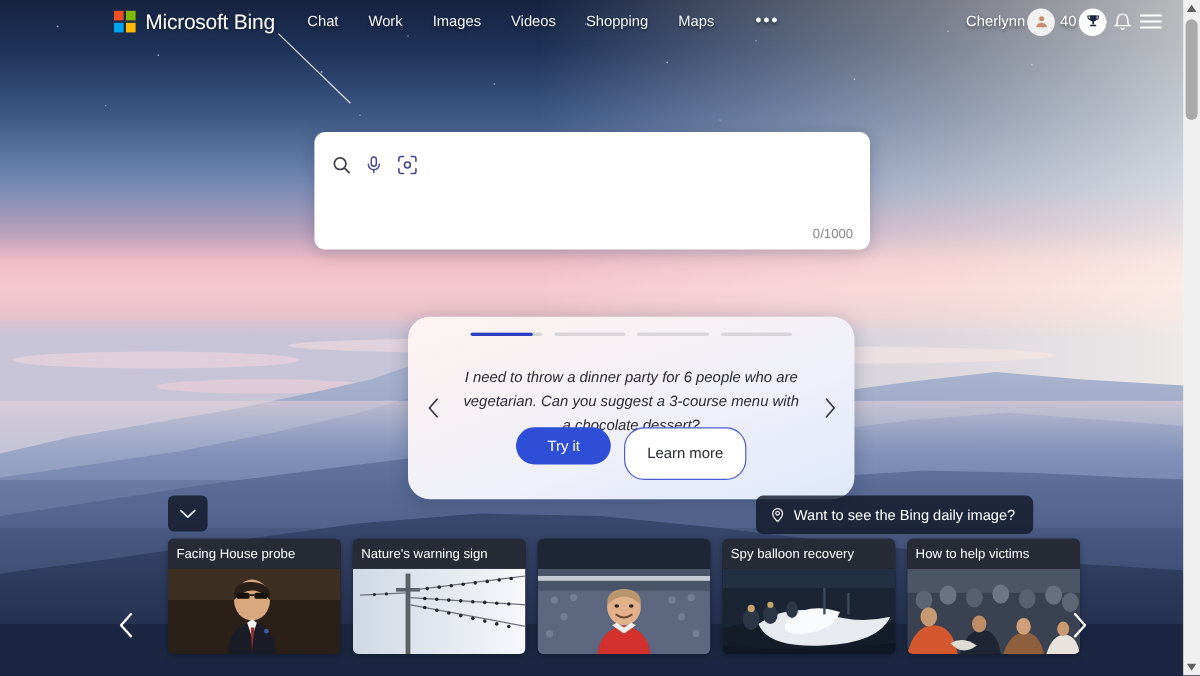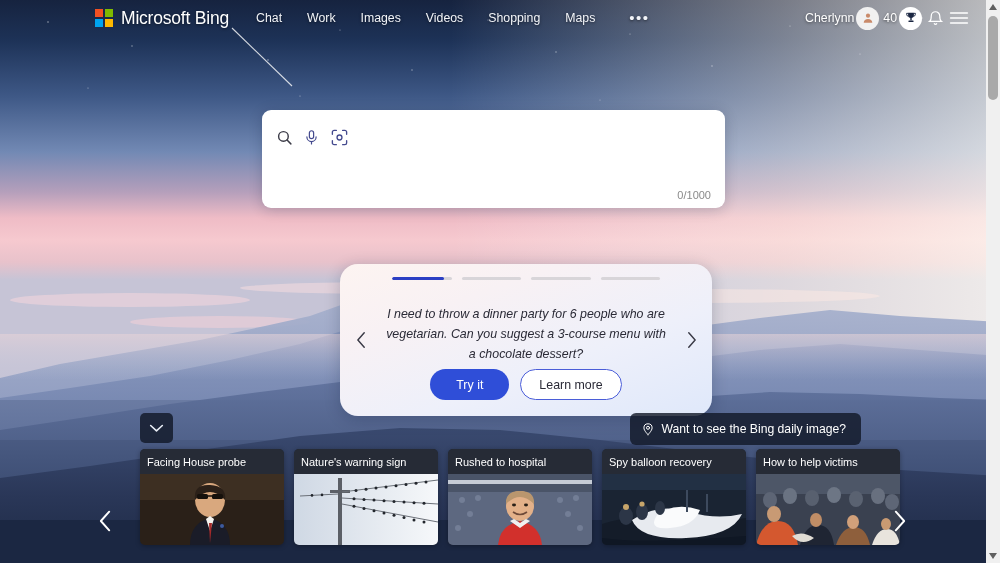--- a/index.html
+++ b/index.html
@@ -240,21 +240,21 @@
     font-size: 12.4px;
     font-family: "Liberation Sans", sans-serif;
     font-weight: normal;
     cursor: pointer;
   }
   #btn-learn {
     background: #fff;
     color: #2a2a36;
     border: 1.3px solid #4a5dd8;
     border-radius: 17px;
-    height: 31px;
+    height: 44px;
     padding: 0 18px;
     font-size: 12.4px;
     font-family: "Liberation Sans", sans-serif;
     cursor: pointer;
   }
   .card-arrow {
     position: absolute;
     top: 50%;
     transform: translateY(-50%);
     width: 22px; height: 30px;
@@ -684,21 +684,20 @@
               <circle cx="120" cy="45.9" r="1.5"></circle>
                 <circle cx="130" cy="48.1" r="1.5"></circle>
               <circle cx="18" cy="21.4" r="1.3"></circle>
                 <circle cx="28" cy="20.9" r="1.3"></circle>
             </g>
           </svg>
         </div>
       </div>
 
       <div class="news-card">
-        <div class="news-title">Rushed to hospital</div>
         <div class="news-thumb">
           <svg width="100%" height="100%" viewBox="0 0 144 71" preserveAspectRatio="none">
             <rect width="144" height="71" fill="#2d3442"></rect>
             <rect x="0" y="0" width="144" height="18" fill="#4a5468"></rect>
             <rect x="0" y="6" width="144" height="4" fill="#c6ccd6"></rect>
             <g fill="#5d6880">
               <rect x="0" y="18" width="144" height="53"></rect>
             </g>
             <g fill="#8590a8" opacity="0.55">
               <circle cx="14" cy="26" r="3"></circle>

